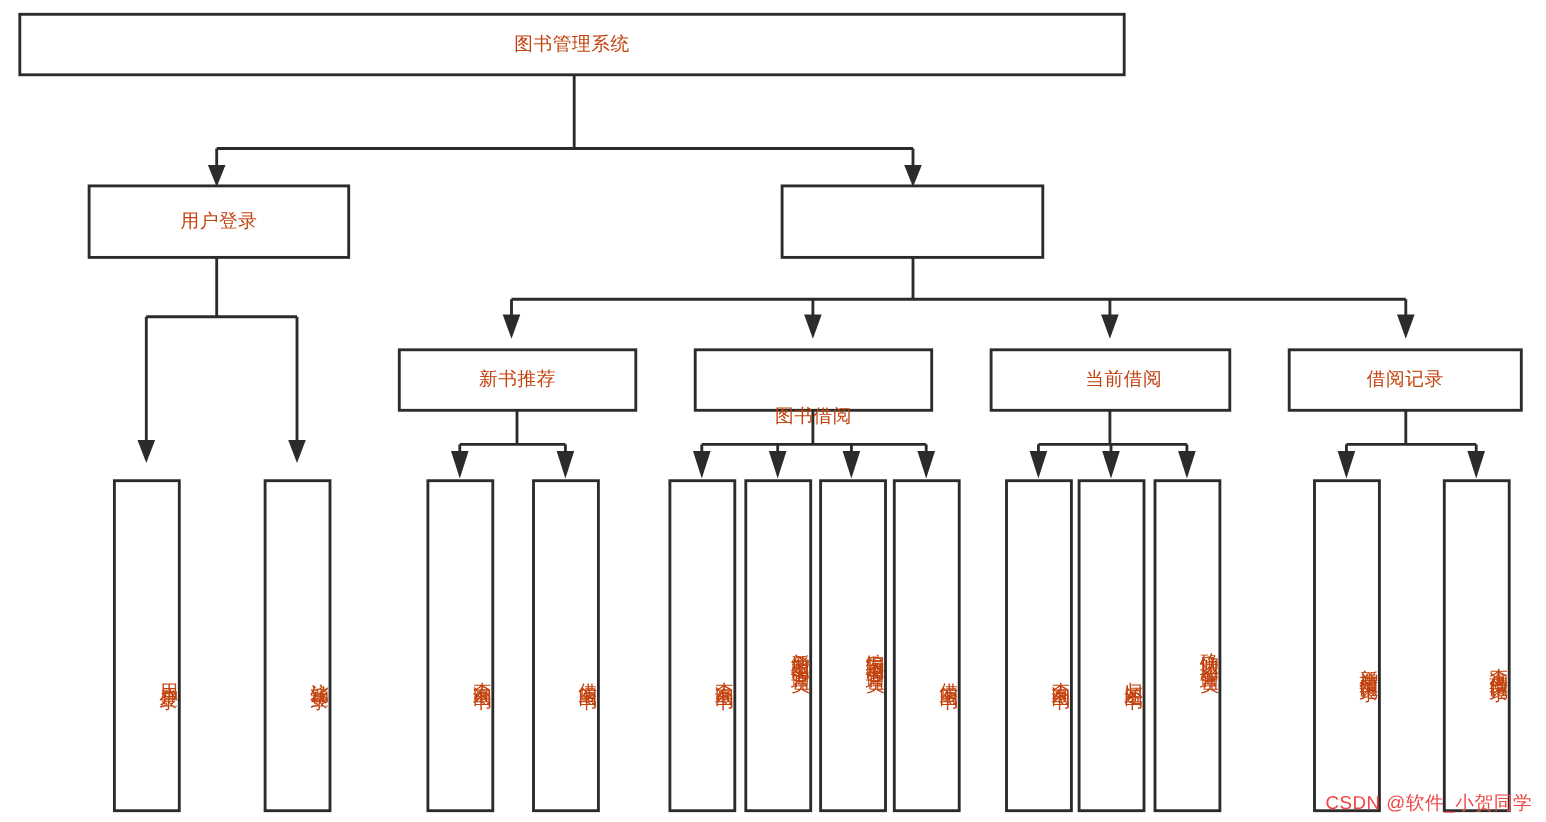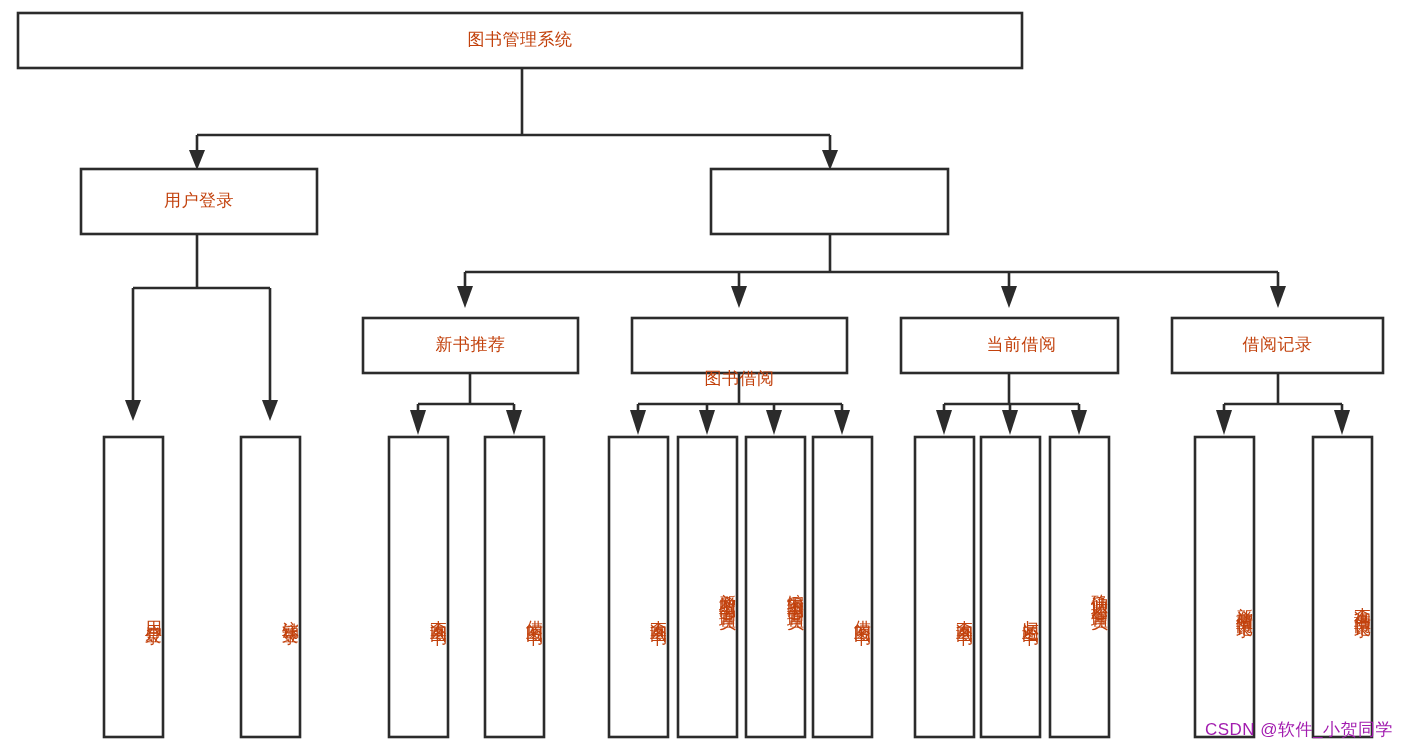--- a/index.html
+++ b/index.html
@@ -61,21 +61,21 @@
     align-items: flex-start;
     justify-content: center;
     padding-top: 8px;
     box-sizing: border-box;
   }
   .watermark {
     position: absolute;
     right: 12px;
     bottom: 6px;
     font-size: 17px;
-    color: #a21caf;
+    color: #ef4444;
     letter-spacing: 0.5px;
     white-space: nowrap;
     user-select: none;
   }
 </style>
 </head>
 <body>
 
 <div id="canvas">
 

